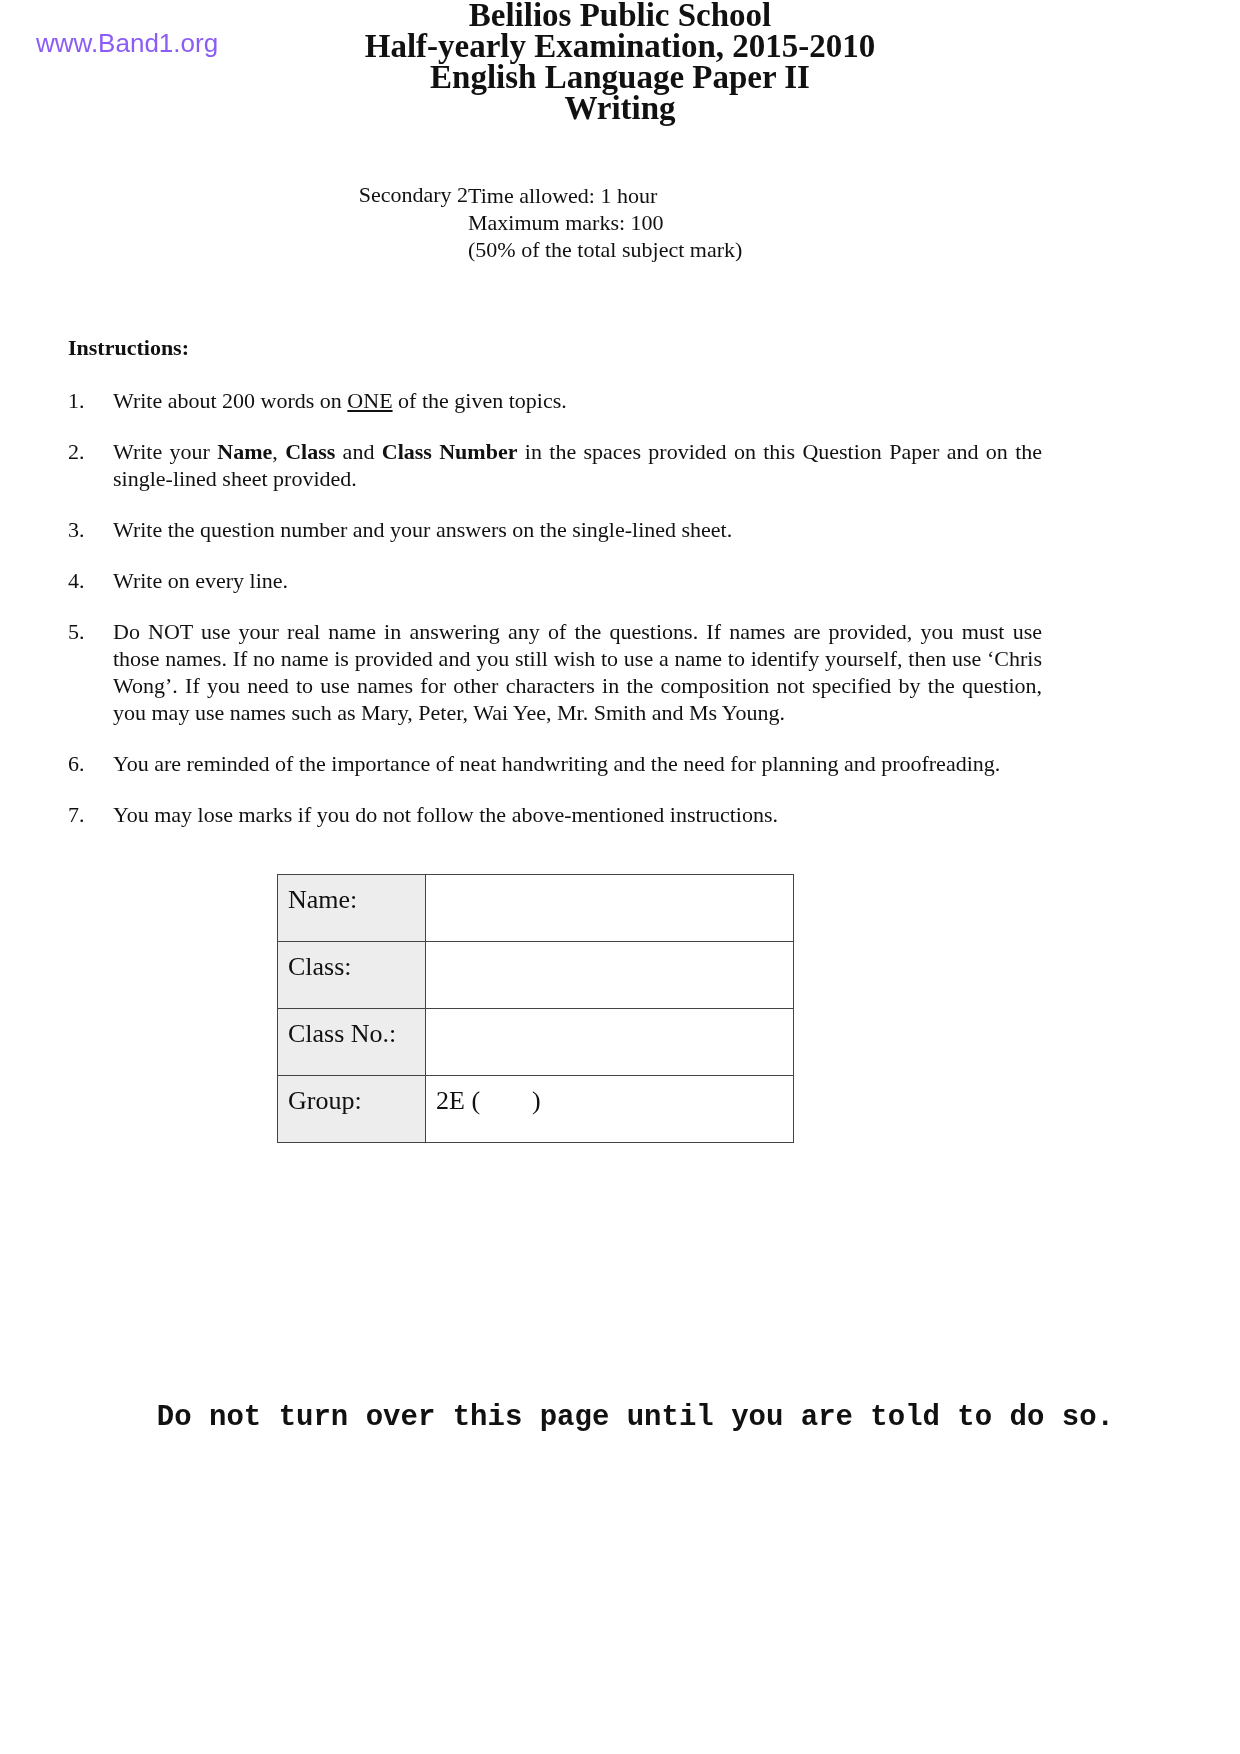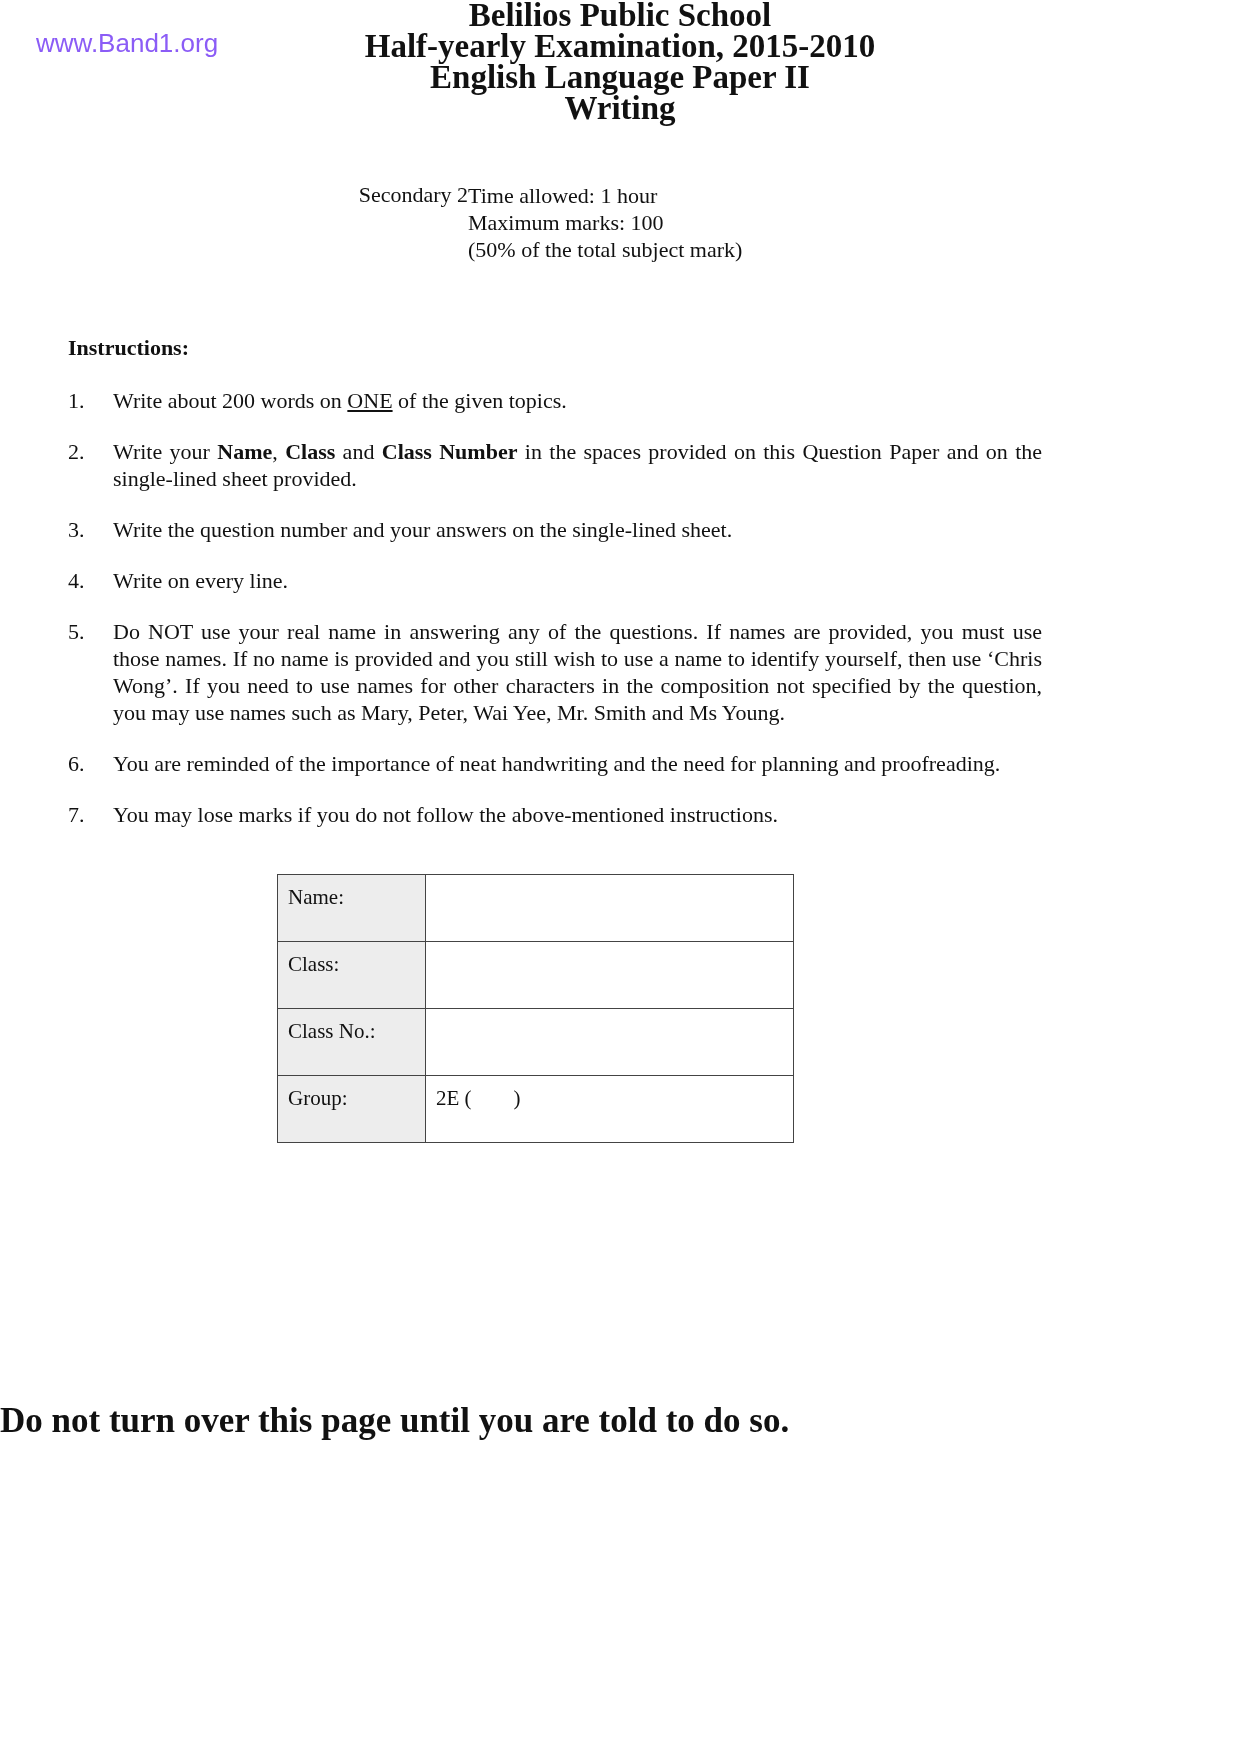--- a/index.html
+++ b/index.html
@@ -69,39 +69,40 @@
   .u { text-decoration: underline; }
 
   .info-table {
     margin: 46px 0 0 277px;
     border-collapse: collapse;
   }
   .info-table td {
     border: 1px solid #444444;
     vertical-align: top;
     padding: 10px 10px;
-    font-size: 21px;
+    font-size: 26px;
     height: 67px;
     box-sizing: border-box;
   }
   .info-table td.label-cell {
     width: 148px;
     background: #ededed;
   }
   .info-table td.value-cell {
     width: 368px;
     background: #ffffff;
     white-space: pre;
   }
   .footer-line {
     margin-top: 258px;
     width: 1114px;
-    text-align: left;
+    text-align: right;
     font-weight: bold;
-    font-size: 35px;
+    font-size: 29px;
+    font-family: Liberation Mono, monospace;
   }
 </style>
 </head>
 <body>
 
 <div class="watermark">www.Band1.org</div>
 
 <div class="title-block">
   <div>Belilios Public School</div>
   <div>Half-yearly Examination, 2015-2010</div>

